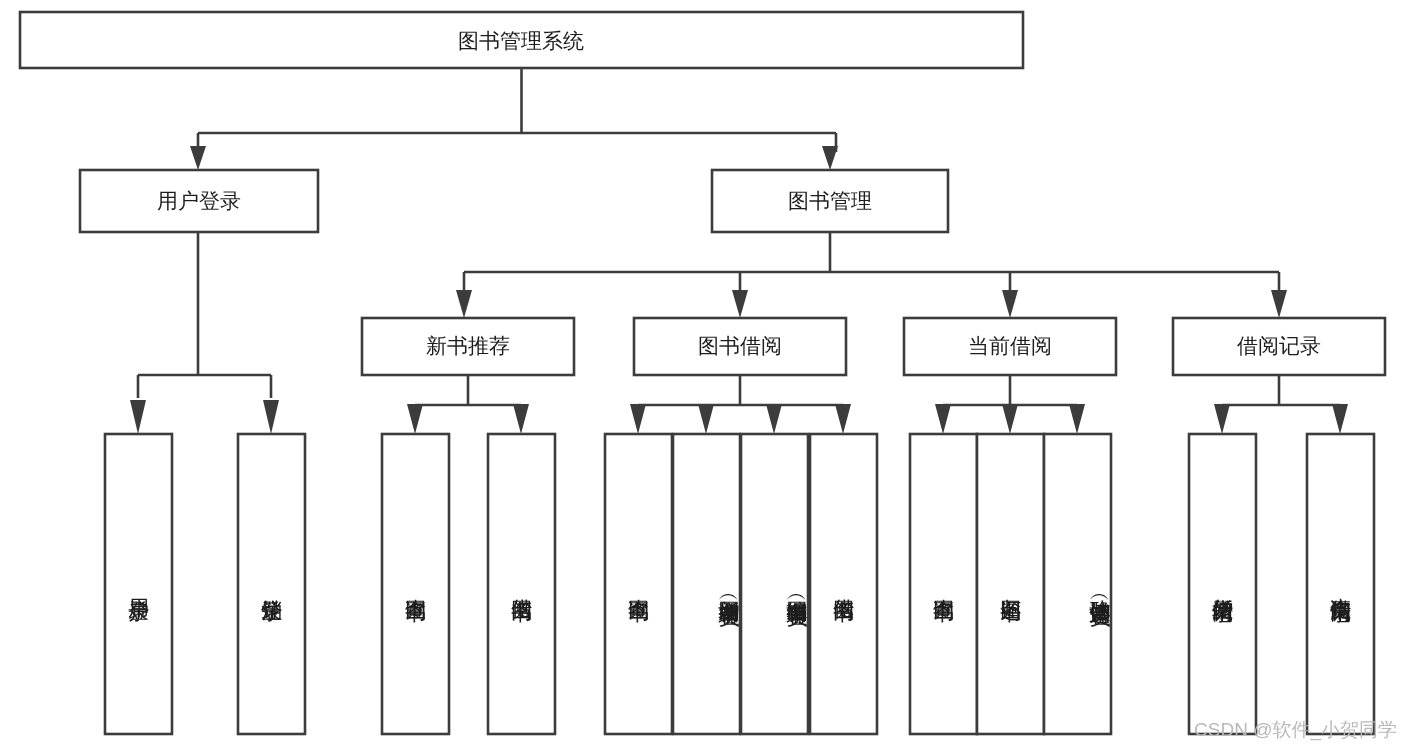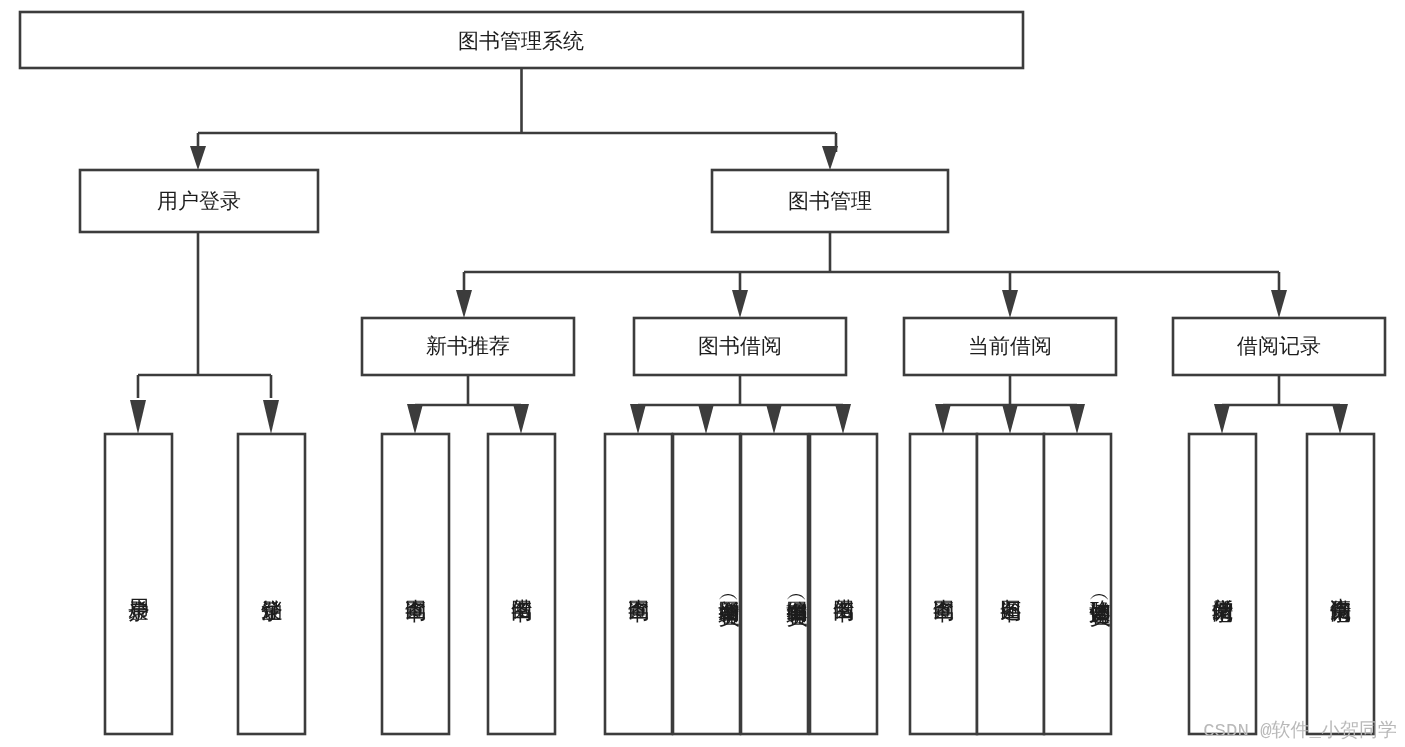--- a/index.html
+++ b/index.html
@@ -63,21 +63,21 @@
     white-space: nowrap;
     pointer-events: none;
   }
   .vlabel.center-v {
     align-items: center;
   }
   #watermark {
     position: absolute;
     right: 8px;
     bottom: 4px;
-    font-family: Liberation Mono, monospace;
+    font-family: Liberation Sans, sans-serif;
     font-size: 19px;
     color: #b9b9b9;
     white-space: nowrap;
     pointer-events: none;
   }
 </style>
 </head>
 <body>
 
 <div id="diagram-root">

